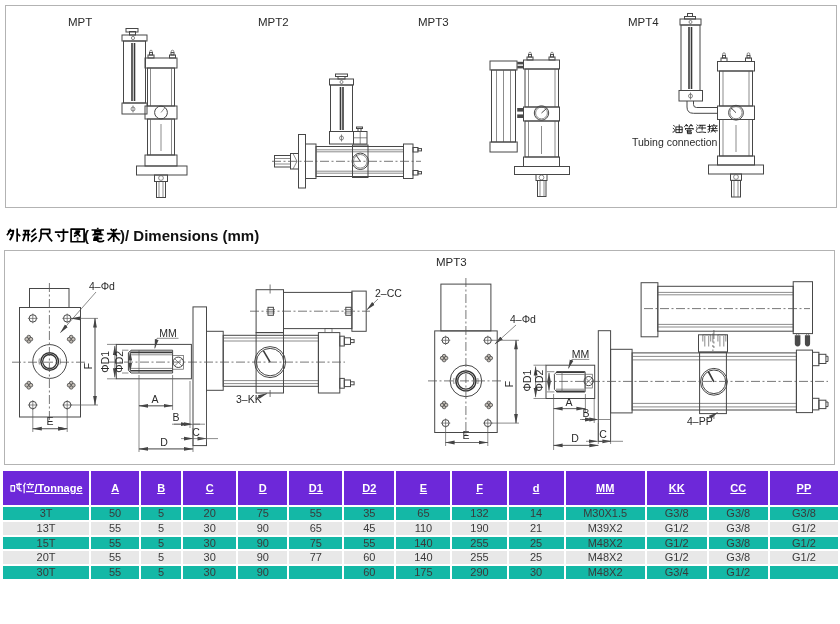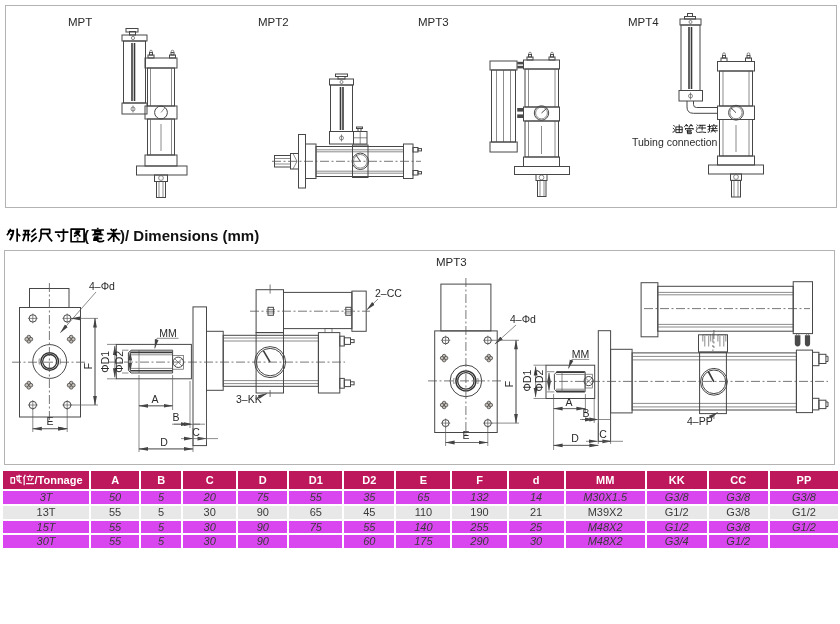--- a/index.html
+++ b/index.html
@@ -1,22 +1,22 @@
 <!DOCTYPE html>
 <html><head>
 <meta charset="utf-8">
 <style>
 html,body{margin:0;padding:0;background:#fff;}
 body{width:840px;height:624px;position:relative;font-family:"Liberation Sans",sans-serif;overflow:hidden;}
 #art{position:absolute;left:0;top:0;}
 #tbl{position:absolute;left:1px;top:469px;width:839px;border-collapse:separate;border-spacing:2px;table-layout:fixed;}
-#tbl th{background:#be185d;color:#fff;font-size:11px;font-weight:bold;height:18px;padding:0;text-align:center;vertical-align:middle;}
+#tbl th{background:#6d28d9;color:#fff;font-size:11px;font-weight:bold;height:34px;padding:0;text-align:center;vertical-align:middle;text-decoration:underline;}
 #tbl td{font-size:11px;color:#3a3a3a;height:12.8px;padding:0;text-align:center;vertical-align:middle;line-height:12.8px;}
 #tbl tr.g td{background:#e8e8e8;}
-#tbl tr.w td{background:#d946ef;font-style:italic;}
+#tbl tr.w td{background:#14b8a6;}
 </style>
 </head>
 <body>
 <svg id="art" width="840" height="624" viewBox="0 0 840 624">
 <defs>
 <marker id="ar" markerWidth="11" markerHeight="8" refX="9" refY="4" orient="auto" markerUnits="userSpaceOnUse">
         <path d="M9.5,4 L0,2.1 L0,5.9 Z" fill="#444"></path>
       </marker>
 <marker id="al" markerWidth="11" markerHeight="8" refX="1" refY="4" orient="auto" markerUnits="userSpaceOnUse">
         <path d="M0.5,4 L10,2.1 L10,5.9 Z" fill="#444"></path>
@@ -565,20 +565,36 @@
         <td>75</td>
         <td>55</td>
         <td>140</td>
         <td>255</td>
         <td>25</td>
         <td>M48X2</td>
         <td>G1/2</td>
         <td>G3/8</td>
         <td>G1/2</td>
       </tr>
+<tr class="g">
+        <td>20T</td>
+        <td>55</td>
+        <td>5</td>
+        <td>30</td>
+        <td>90</td>
+        <td>77</td>
+        <td>60</td>
+        <td>140</td>
+        <td>255</td>
+        <td>25</td>
+        <td>M48X2</td>
+        <td>G1/2</td>
+        <td>G3/8</td>
+        <td>G1/2</td>
+      </tr>
 <tr class="w">
         <td>30T</td>
         <td>55</td>
         <td>5</td>
         <td>30</td>
         <td>90</td>
         <td></td>
         <td>60</td>
         <td>175</td>
         <td>290</td>

